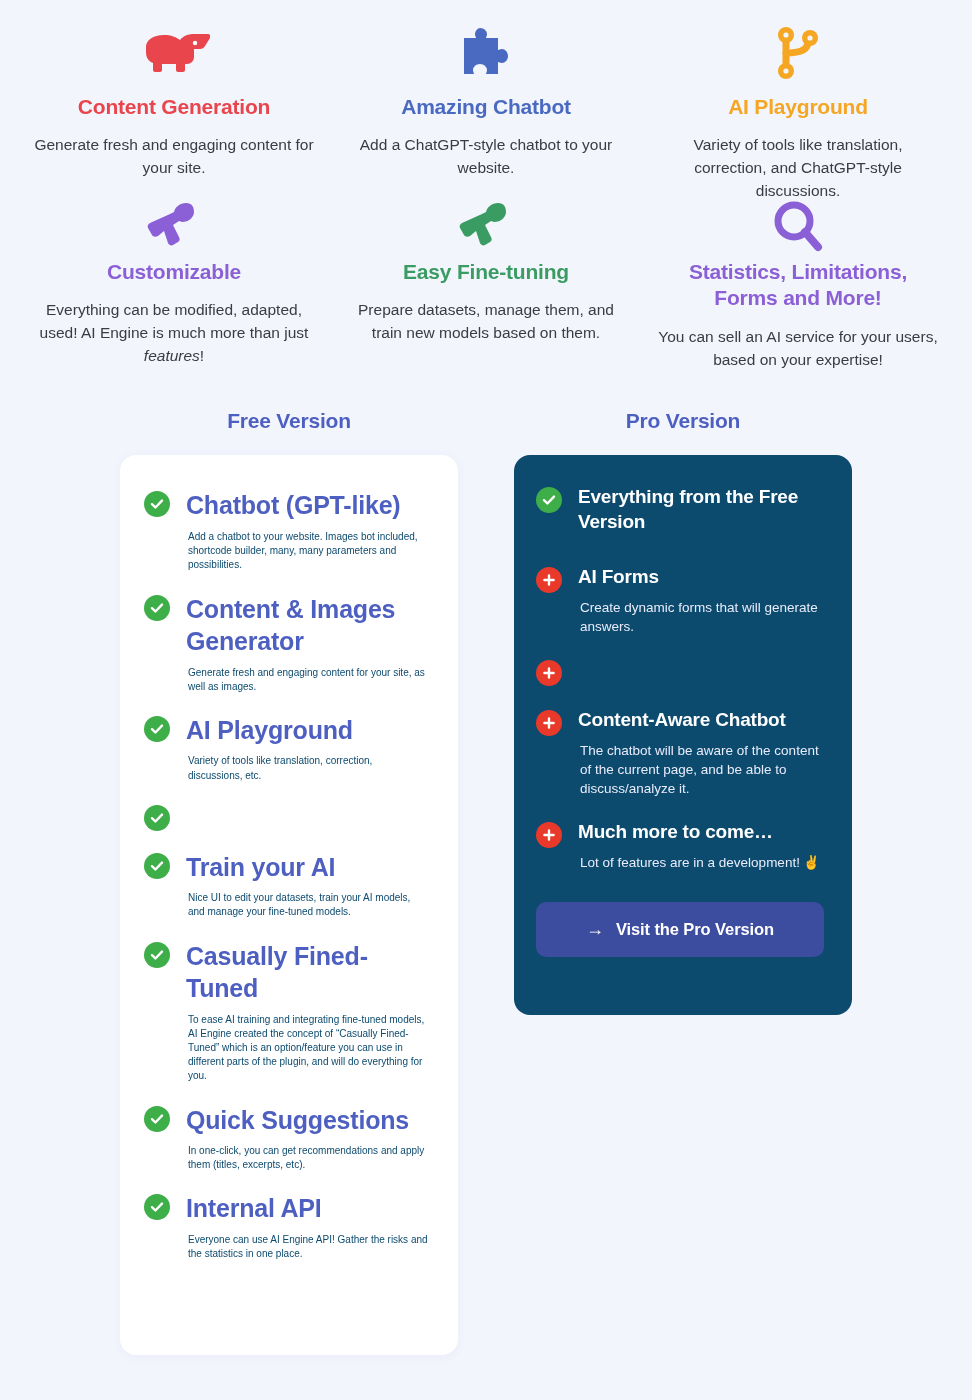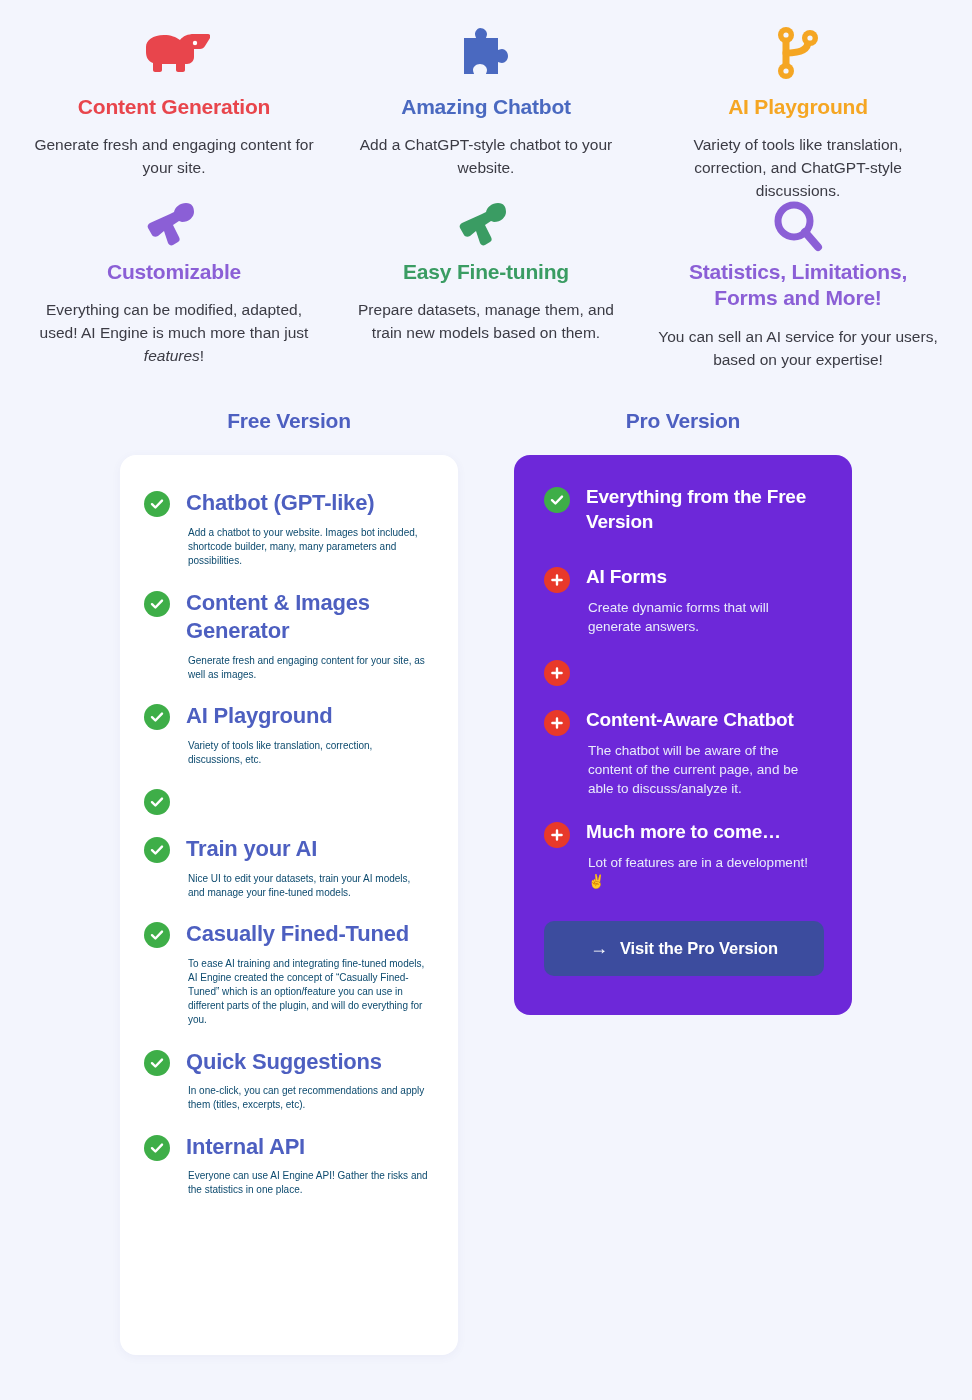--- a/index.html
+++ b/index.html
@@ -83,23 +83,23 @@
   .card {
     border-radius: 16px;
     padding: 34px 30px 34px 24px;
   }
   .card.free {
     background: #ffffff;
     box-shadow: 0 2px 10px rgba(80,90,160,0.06);
     min-height: 900px;
   }
   .card.pro {
-    background: #6d28d9;
+    background: #0c4a6e;
     min-height: 560px;
-    padding: 30px 28px 26px 30px;
+    padding: 30px 28px 26px 22px;
   }
 
   
   .item {
     display: flex;
     align-items: flex-start;
     margin-bottom: 20px;
   }
   .item:last-of-type { margin-bottom: 0; }
 
@@ -115,21 +115,21 @@
     justify-content: center;
   }
   .bullet.check { background: #3eae48; }
   .bullet.plus  { background: #e8392a; }
 
   .bullet svg { display: block; }
 
   .item-body { flex: 1 1 auto; min-width: 0; }
 
   .item-title {
-    font-size: 22px;
+    font-size: 25px;
     font-weight: bold;
     color: #4d5fc0;
     line-height: 1.3;
     letter-spacing: -0.2px;
     margin-bottom: 8px;
   }
   .card.pro .item-title { color: #ffffff; font-size: 19px; }
 
   .item-desc {
     font-size: 10px;

